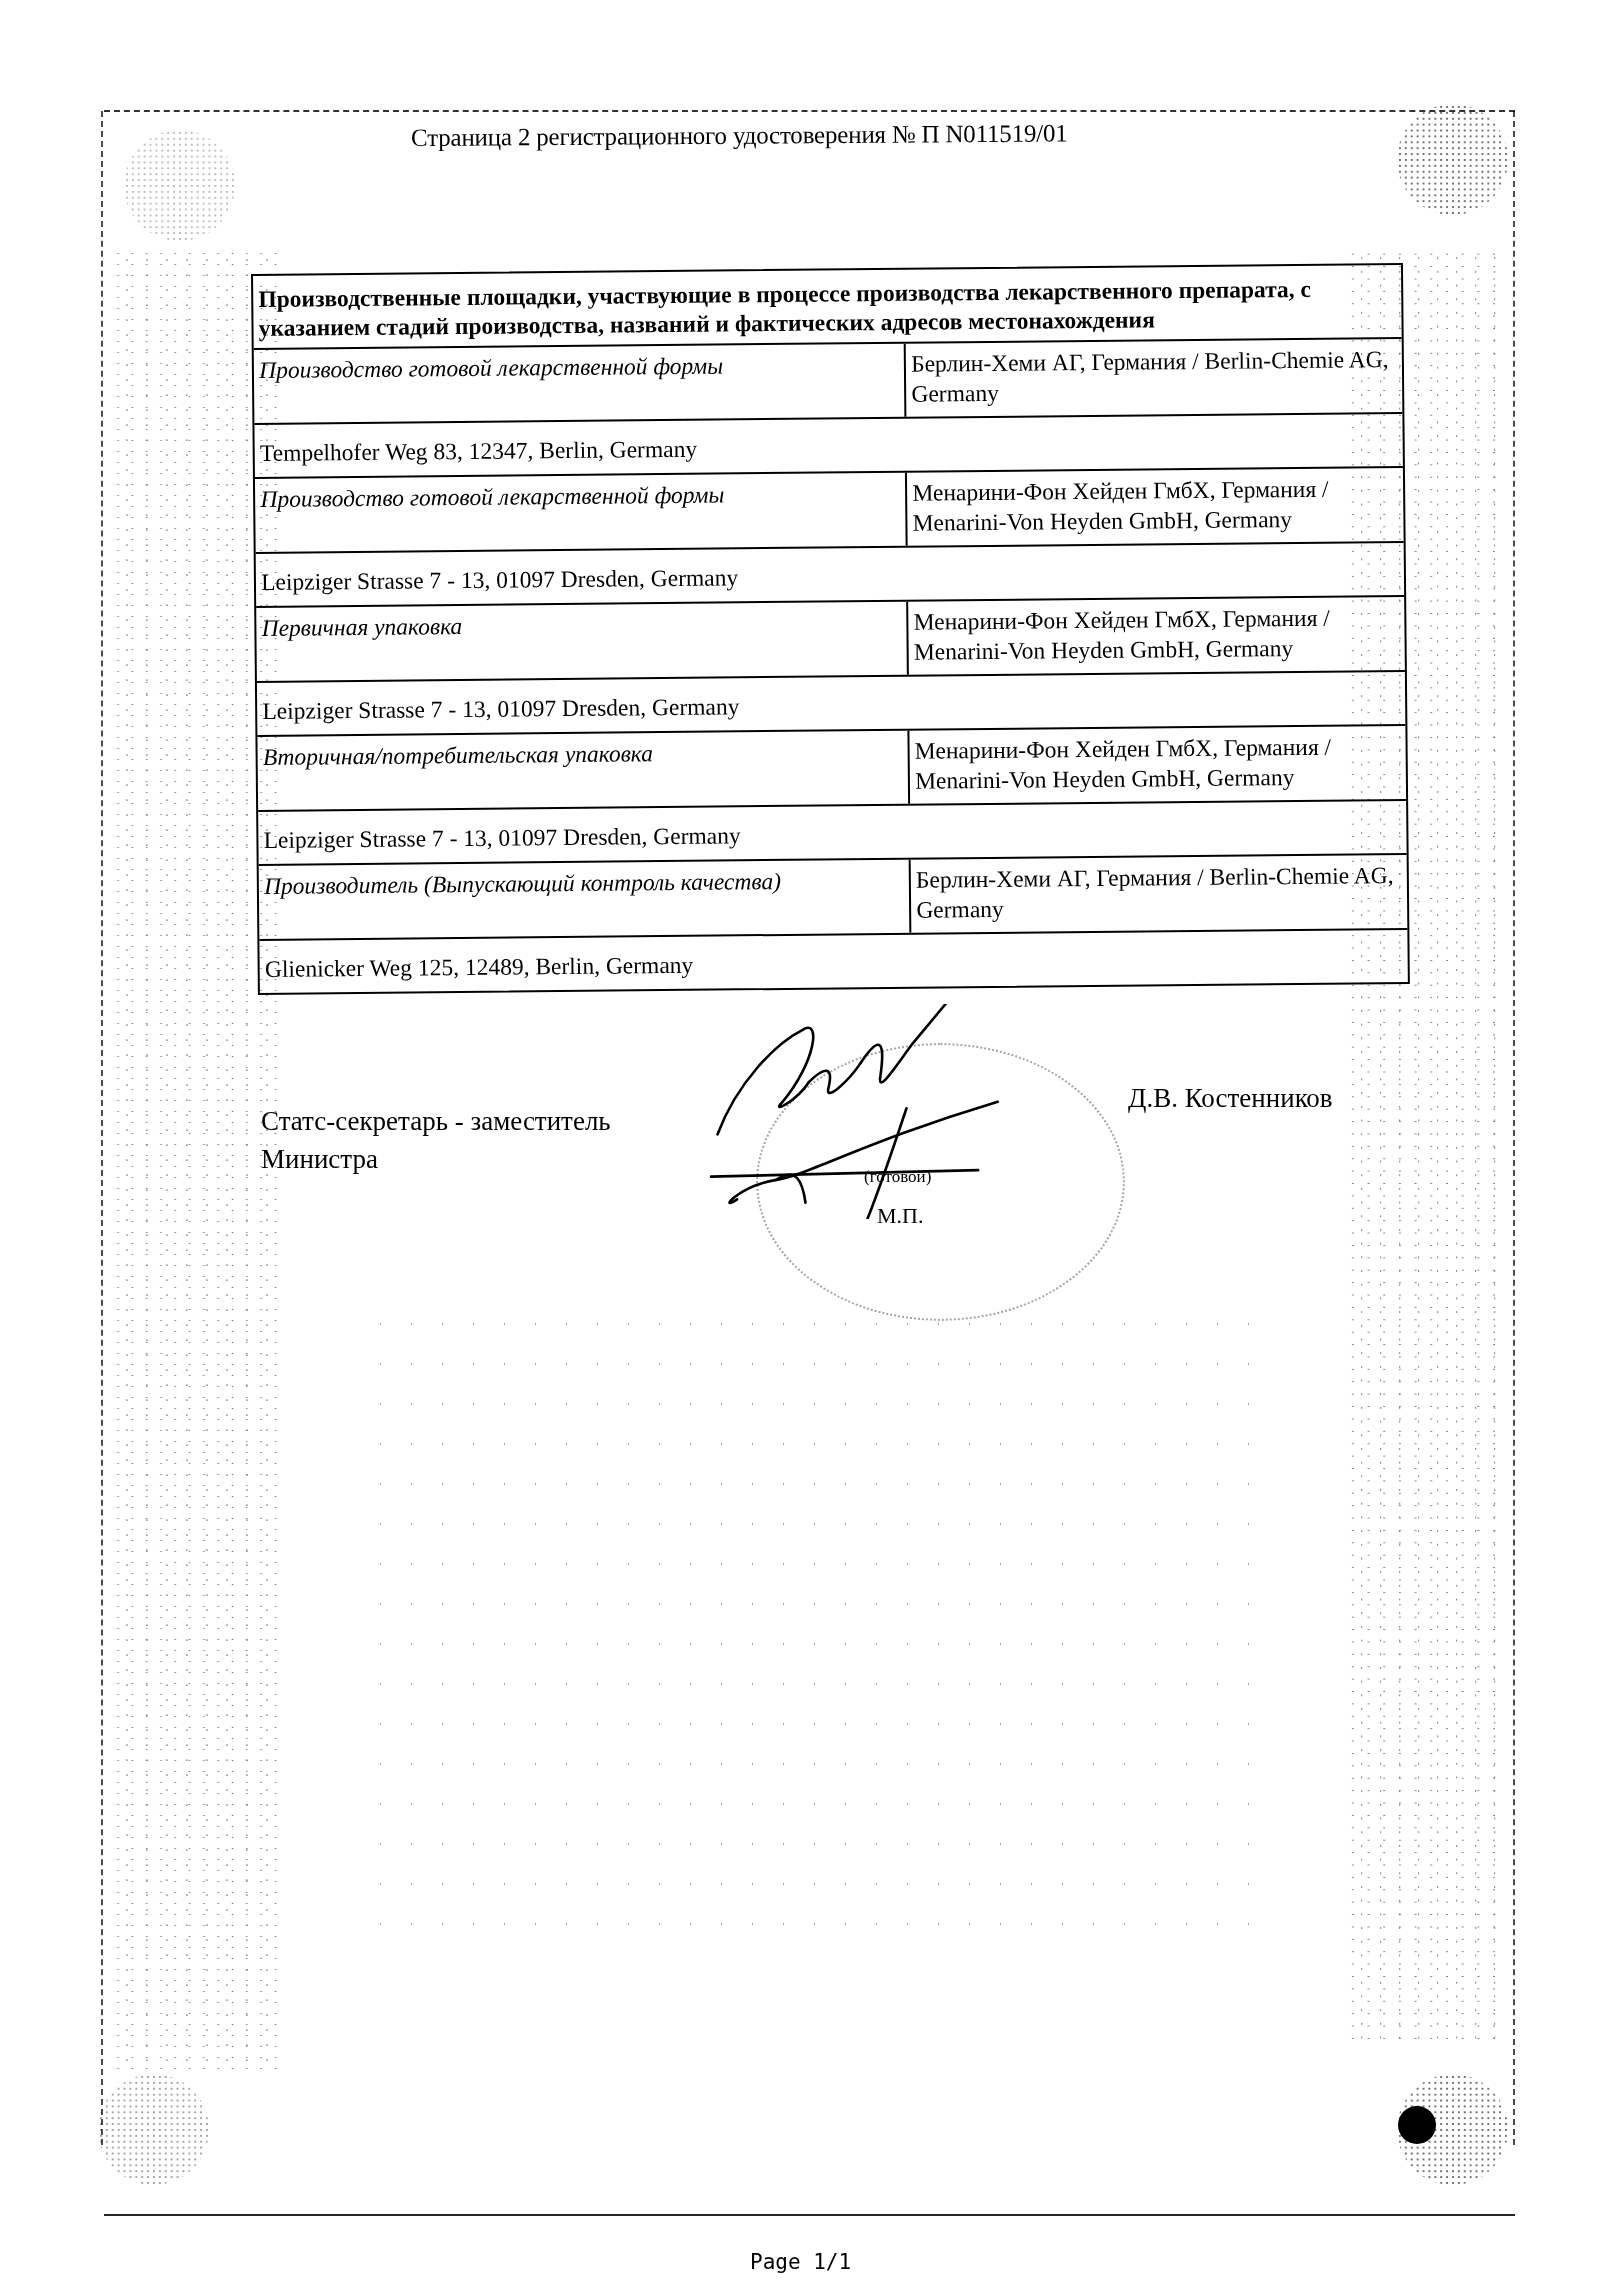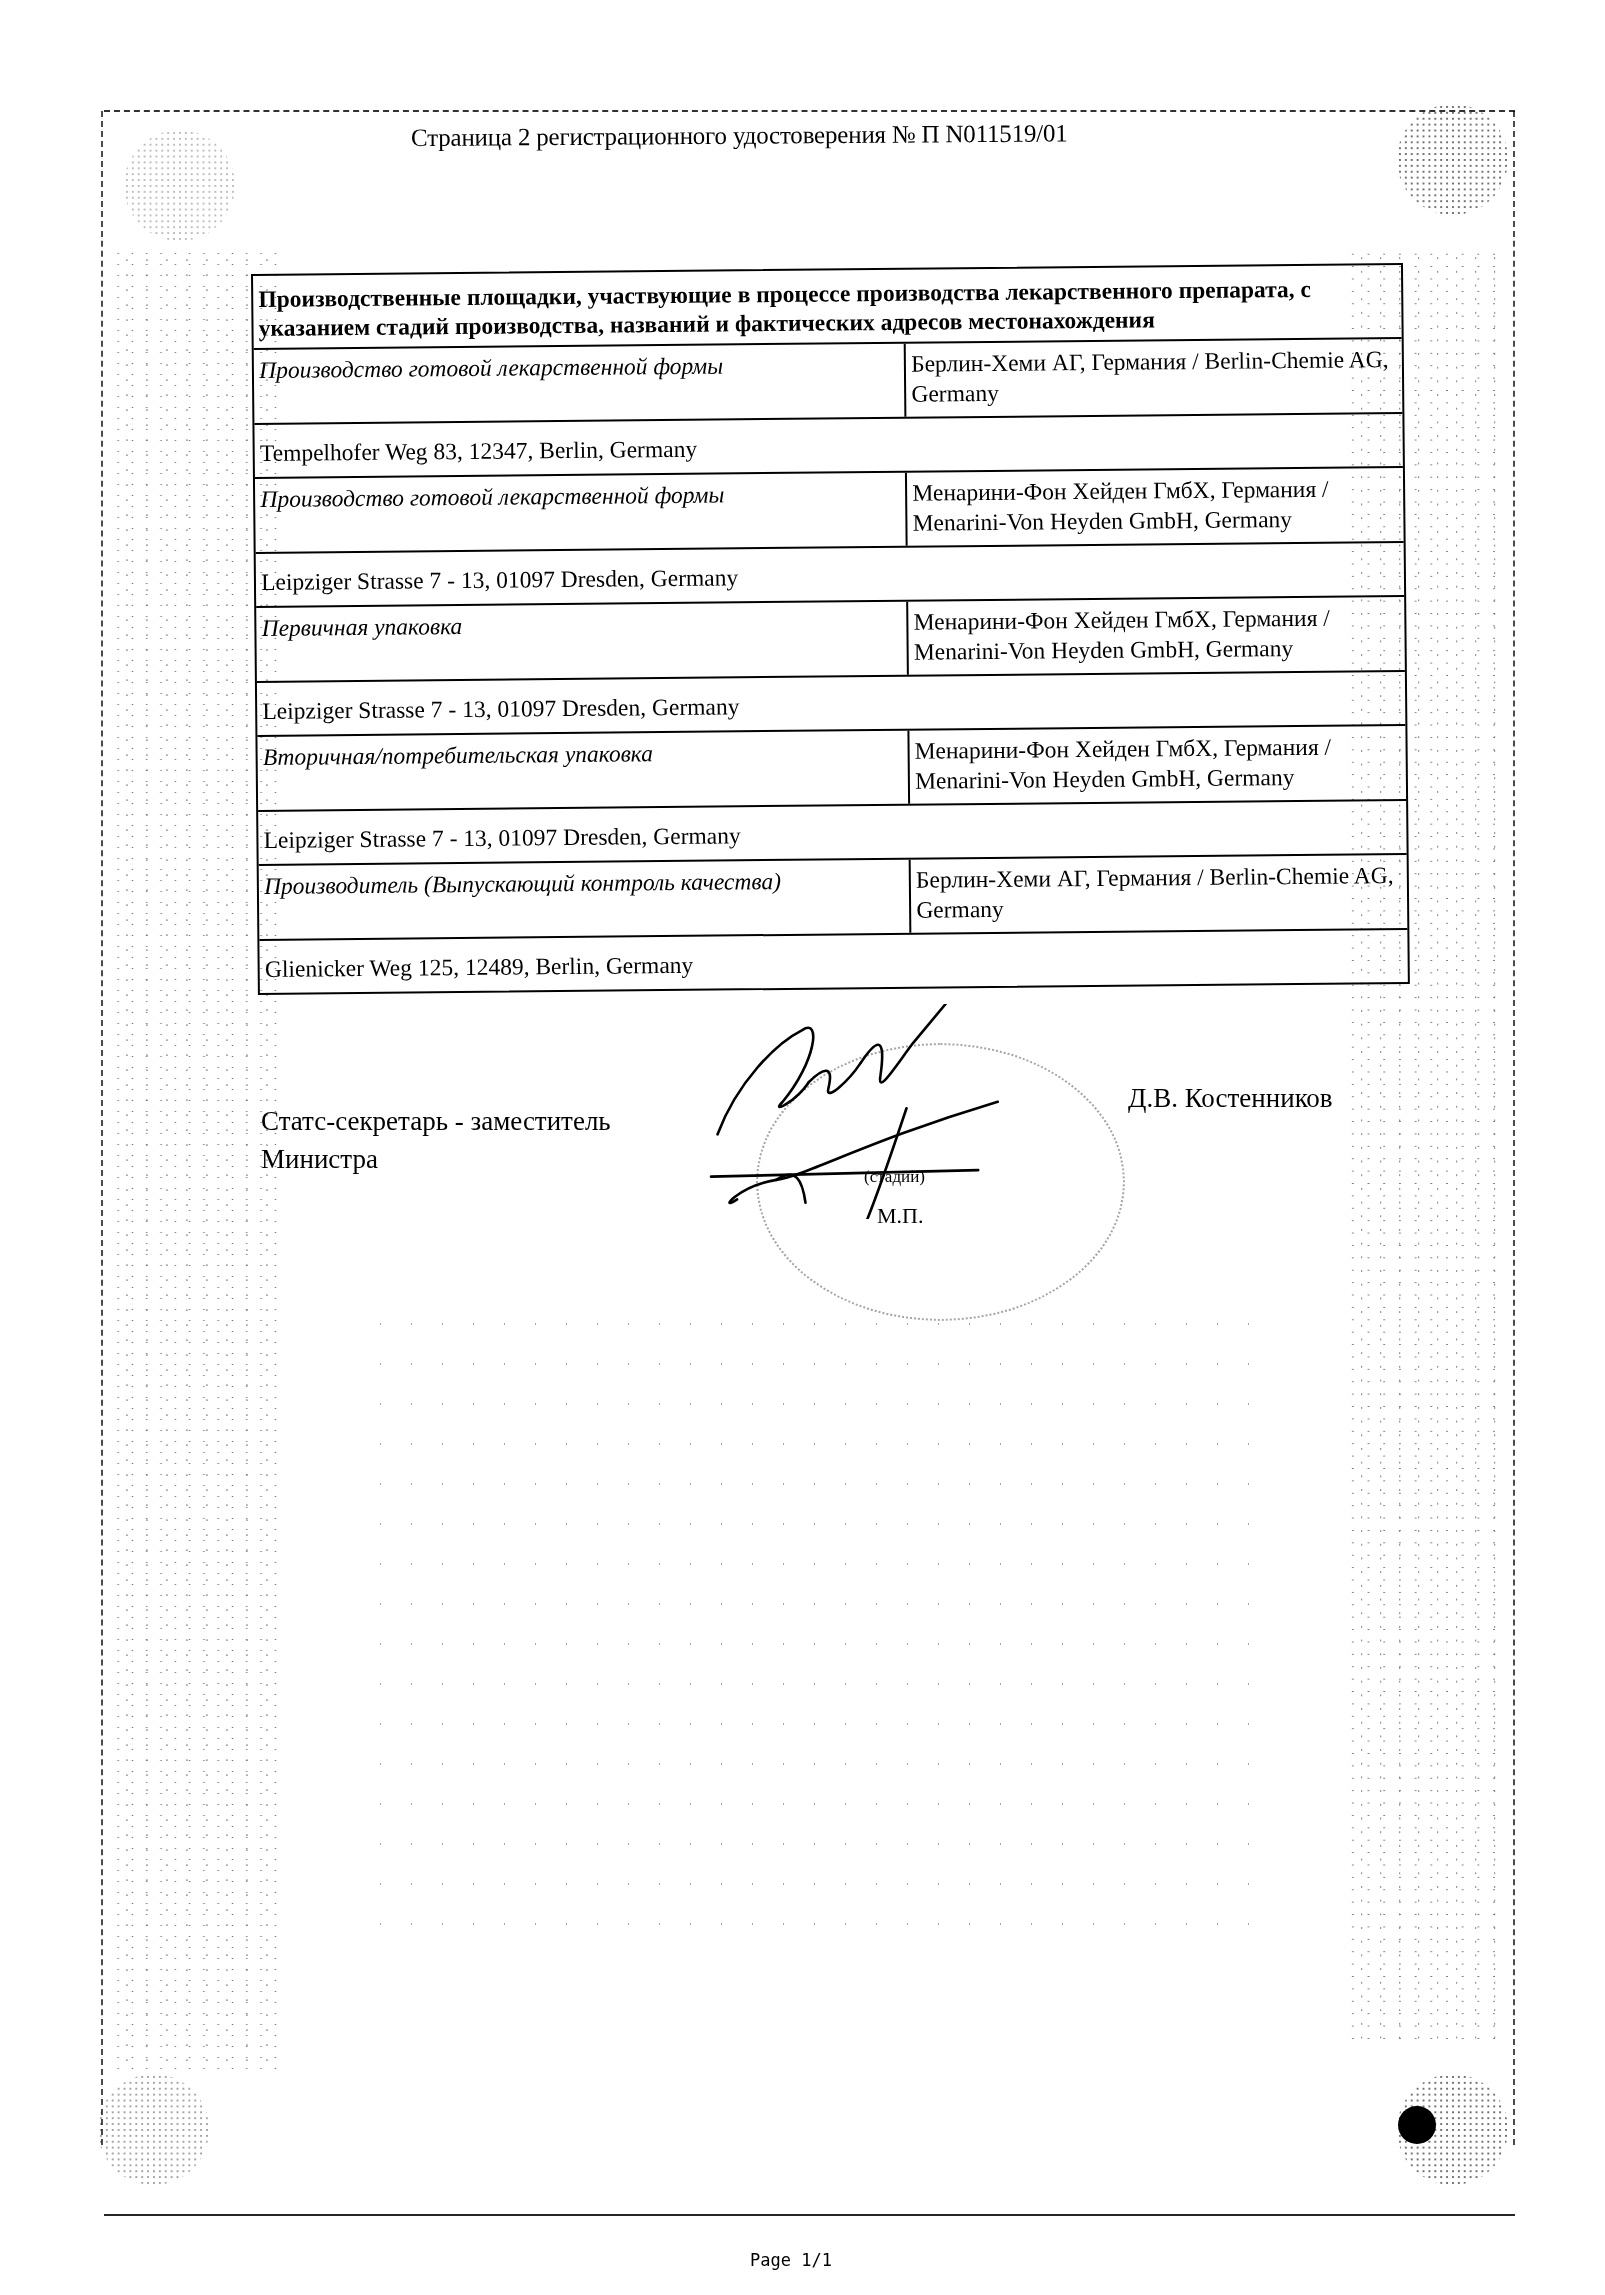--- a/index.html
+++ b/index.html
@@ -56,21 +56,21 @@
 
   
   .sign-role { position:absolute; left:261px; top:1102px; font-size:27px; font-weight:normal; line-height:38px; }
   .sign-name { position:absolute; left:1128px; top:1083px; font-size:27px; font-weight:normal; }
   .sign-caption { position:absolute; left:864px; top:1167px; font-size:17px; }
   .seal-label { position:absolute; left:877px; top:1203px; font-size:22px;text-align:right; }
   .seal { position:absolute; left:756px; top:1043px; width:365px; height:274px; border-radius:50%;
           border:2px dotted #000; opacity:.35; }
   .signature { position:absolute; left:698px; top:1004px; width:417px; height:215px; }
 
-  .footer { position:absolute; left:750px; top:2250px; font-family:"DejaVu Sans Mono", monospace; font-size:17px; }
+  .footer { position:absolute; left:750px; top:2250px; font-family:"DejaVu Sans Mono", monospace; font-size:21px; }
 </style>
 </head>
 <body>
 
 <div class="speckle speckle-left"></div>
 <div class="speckle speckle-right"></div>
 <div class="speckle speckle-mid"></div>
 <div class="frame-top"></div>
 <div class="frame-bottom"></div>
 <div class="frame-left"></div>
@@ -141,18 +141,18 @@
     <path d="M30 200 C 60 120, 120 60, 160 40 C 190 20, 180 90, 130 150 C 110 170, 150 150, 170 120"></path>
     <path d="M170 120 C 190 100, 210 90, 200 130 C 195 150, 230 120, 250 90"></path>
     <path d="M250 90 C 270 60, 290 40, 280 110 C 275 140, 300 100, 330 60 L 380 0"></path>
     <path d="M20 265 C 150 262, 300 258, 430 255"></path>
     <path d="M60 300 C 30 320, 60 280, 120 270 C 170 262, 260 210, 460 150"></path>
     <path d="M320 160 C 300 220, 280 280, 260 330"></path>
     <path d="M120 270 C 150 250, 160 270, 165 305"></path>
   </g>
 </svg>
 
-<div class="sign-caption">(стадий)</div>
+<div class="sign-caption">(готовой)</div>
 <div class="seal-label">М.П.</div>
 <div class="sign-name">Д.В. Костенников</div>
 
 <div class="footer">Page 1/1</div>
 
 
 </body></html>

